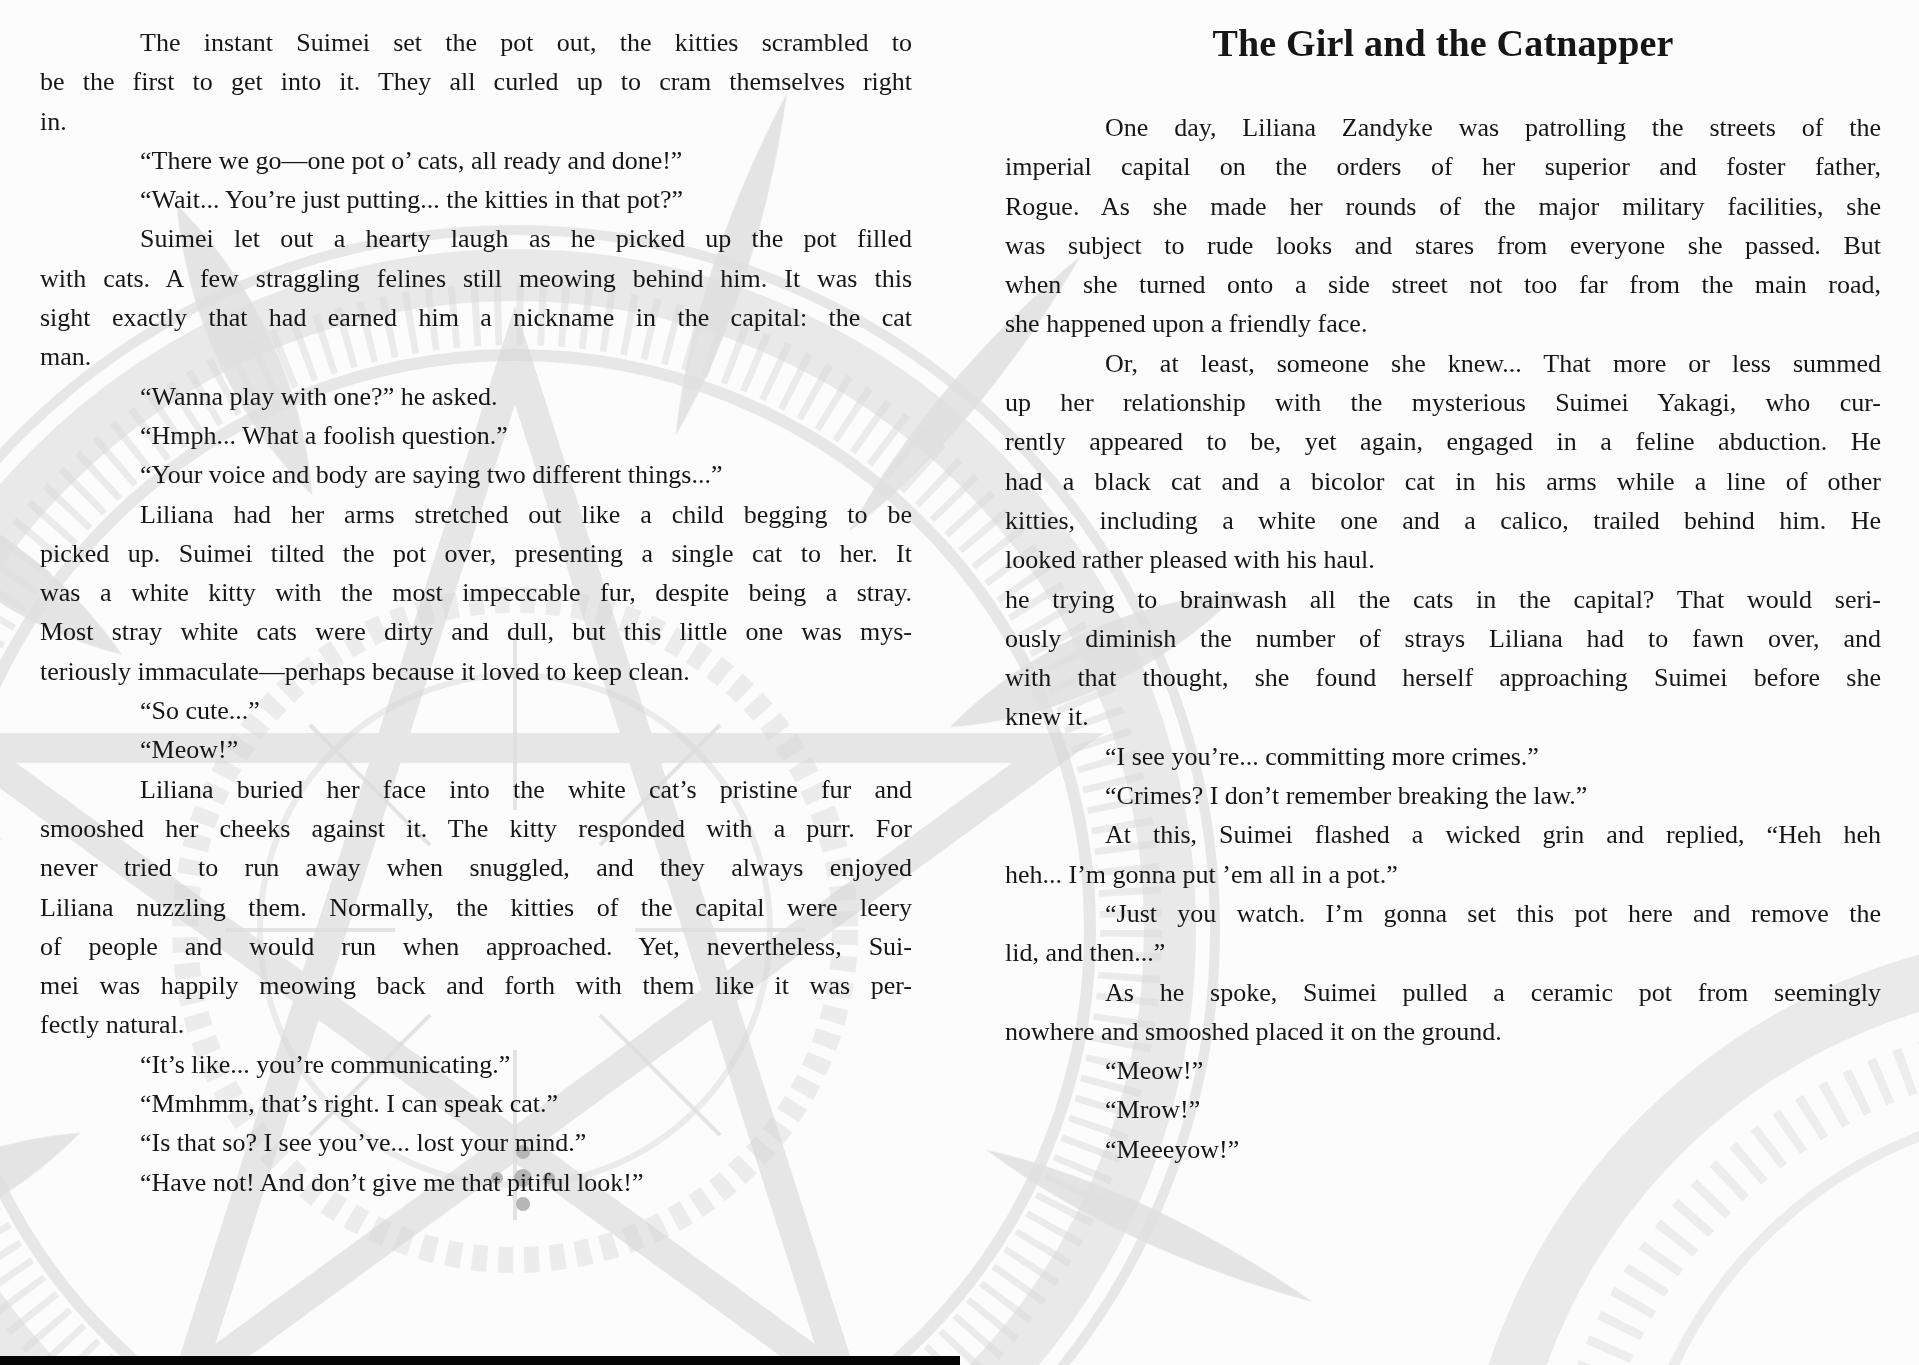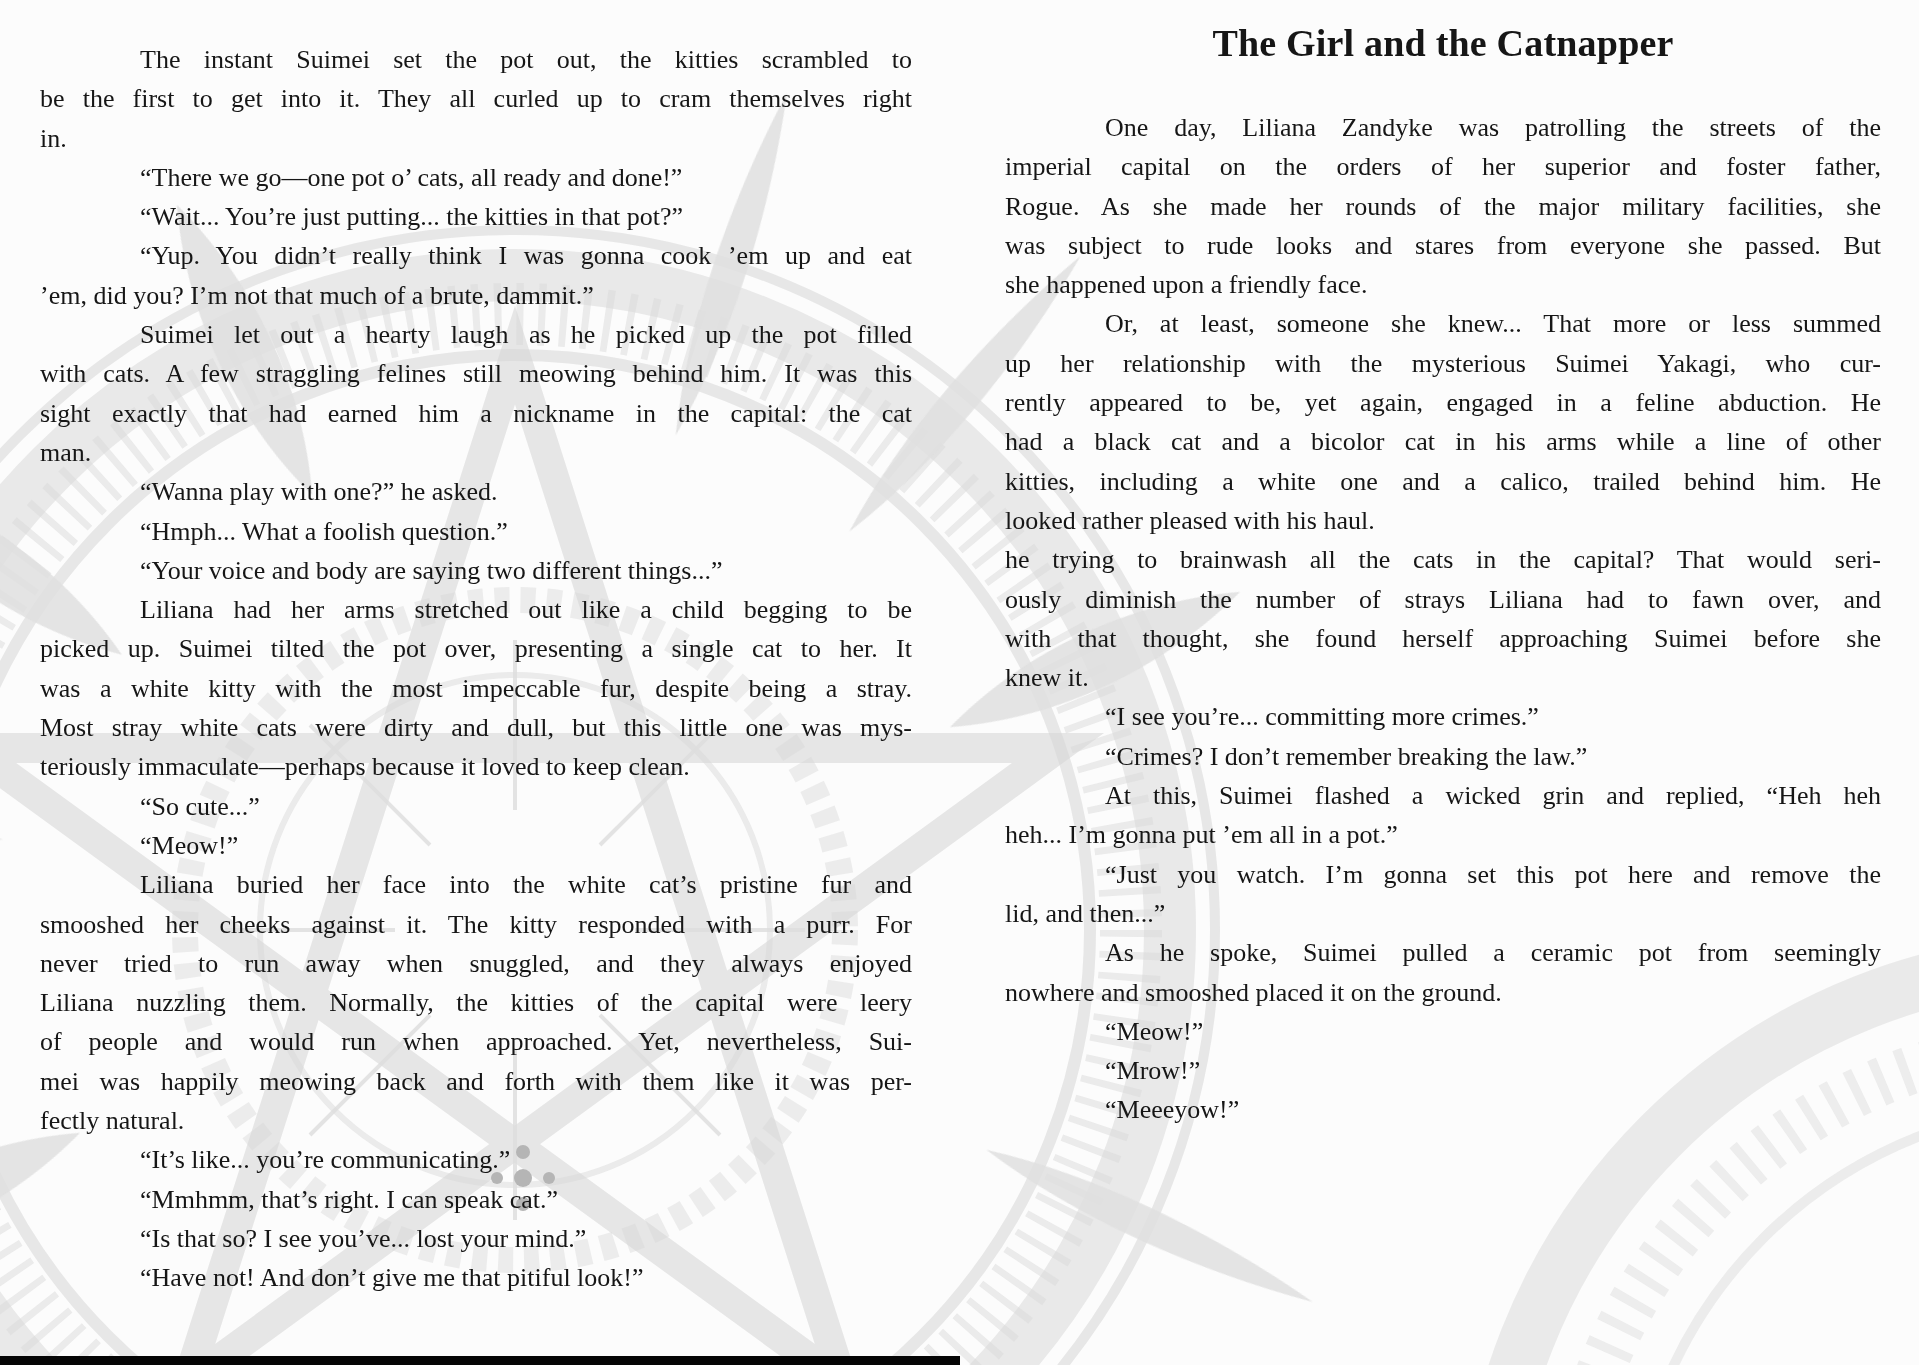--- a/index.html
+++ b/index.html
@@ -21,21 +21,21 @@
   .watermark{
     position:absolute;left:0;top:0;width:1919px;height:1365px;
     pointer-events:none;
   }
   .page{
     position:absolute;
     font-size:26px;
     line-height:39.3px;
     text-align:justify;
   }
-  .page-left{left:40px;top:23px;width:872px;margin-top:17px;}
+  .page-left{left:40px;top:23px;width:872px;}
   .page-right{left:1005px;top:18px;width:876px;}
   .chapter-title{
     font-size:38px;
     font-weight:bold;
     text-align:center;
     line-height:50px;
     margin:0 0 40px 0;
     letter-spacing:.2px;
   }
   .para{margin:0;padding:0;}
@@ -117,24 +117,20 @@
         <div class="line fill">be the first to get into it. They all curled up to cram themselves right</div>
         <div class="line">in.</div>
       </div>
       <div class="para">
         <div class="line ind">“There we go—one pot o’ cats, all ready and done!”</div>
       </div>
       <div class="para">
         <div class="line ind">“Wait... You’re just putting... the kitties in that pot?”</div>
       </div>
       <div class="para">
-        <div class="line fill ind">“Yup. You didn’t really think I was gonna cook ’em up and eat</div>
-        <div class="line">’em, did you? I’m not that much of a brute, dammit.”</div>
-      </div>
-      <div class="para">
         <div class="line fill ind">Suimei let out a hearty laugh as he picked up the pot filled</div>
         <div class="line fill">with cats. A few straggling felines still meowing behind him. It was this</div>
         <div class="line fill">sight exactly that had earned him a nickname in the capital: the cat</div>
         <div class="line">man.</div>
       </div>
       <div class="para">
         <div class="line ind">“Wanna play with one?” he asked.</div>
       </div>
       <div class="para">
         <div class="line ind">“Hmph... What a foolish question.”</div>
@@ -179,20 +175,21 @@
     </div>
 
   <div class="page page-right">
     <h1 class="chapter-title">The Girl and the Catnapper</h1>
     <div id="page-right-body">
         <div class="para">
           <div class="line fill ind">One day, Liliana Zandyke was patrolling the streets of the</div>
           <div class="line fill">imperial capital on the orders of her superior and foster father,</div>
           <div class="line fill">Rogue. As she made her rounds of the major military facilities, she</div>
           <div class="line fill">was subject to rude looks and stares from everyone she passed. But</div>
+          <div class="line fill">when she turned onto a side street not too far from the main road,</div>
           <div class="line">she happened upon a friendly face.</div>
         </div>
         <div class="para">
           <div class="line fill ind">Or, at least, someone she knew... That more or less summed</div>
           <div class="line fill">up her relationship with the mysterious Suimei Yakagi, who cur-</div>
           <div class="line fill">rently appeared to be, yet again, engaged in a feline abduction. He</div>
           <div class="line fill">had a black cat and a bicolor cat in his arms while a line of other</div>
           <div class="line fill">kitties, including a white one and a calico, trailed behind him. He</div>
           <div class="line">looked rather pleased with his haul.</div>
         </div>

